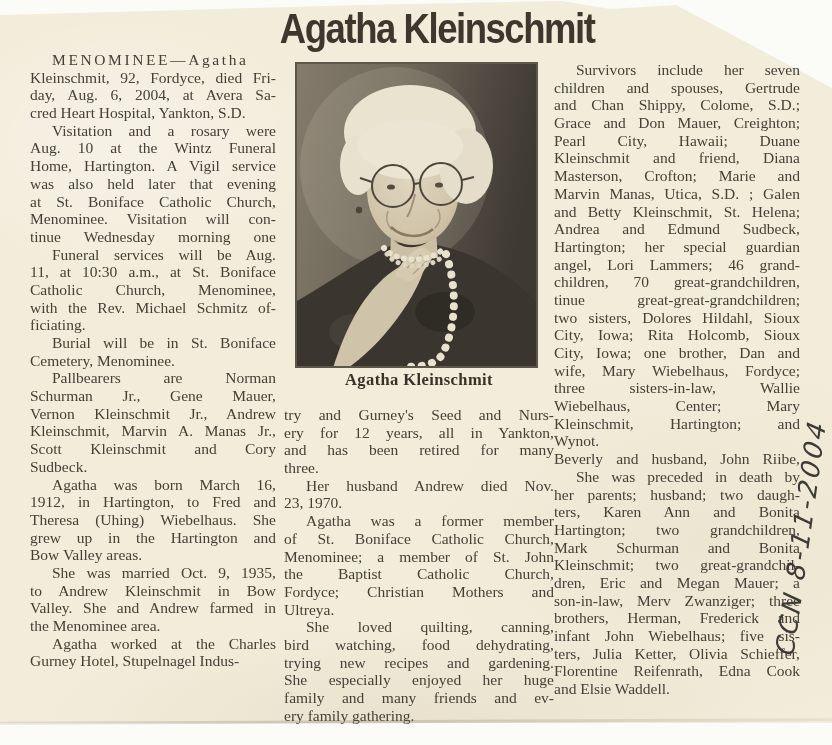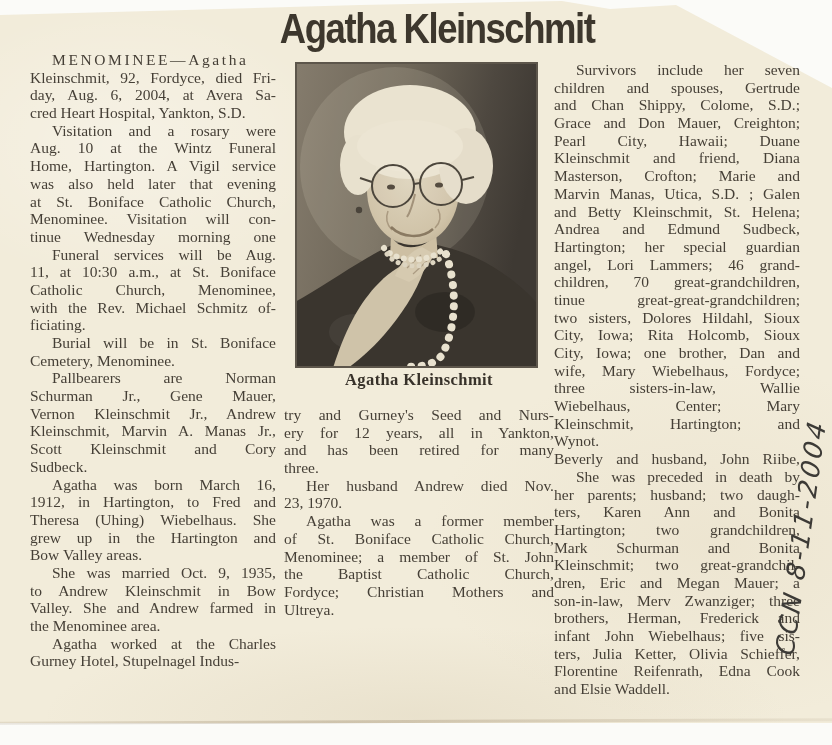--- a/index.html
+++ b/index.html
@@ -159,20 +159,28 @@
         <div class="ln last">23, 1970.</div>
       </div>
       <div class="para">
         <div class="ln ind">Agatha was a former member</div>
         <div class="ln">of St. Boniface Catholic Church,</div>
         <div class="ln">Menominee; a member of St. John</div>
         <div class="ln">the Baptist Catholic Church,</div>
         <div class="ln">Fordyce; Christian Mothers and</div>
         <div class="ln last">Ultreya.</div>
       </div>
+      <div class="para">
+        <div class="ln ind">She loved quilting, canning,</div>
+        <div class="ln">bird watching, food dehydrating,</div>
+        <div class="ln">trying new recipes and gardening.</div>
+        <div class="ln">She especially enjoyed her huge</div>
+        <div class="ln">family and many friends and ev-</div>
+        <div class="ln last">ery family gathering.</div>
+      </div>
     </div>
   <div class="col col-right">
       <div class="para">
         <div class="ln ind">Survivors include her seven</div>
         <div class="ln">children and spouses, Gertrude</div>
         <div class="ln">and Chan Shippy, Colome, S.D.;</div>
         <div class="ln">Grace and Don Mauer, Creighton;</div>
         <div class="ln">Pearl City, Hawaii; Duane</div>
         <div class="ln">Kleinschmit and friend, Diana</div>
         <div class="ln">Masterson, Crofton; Marie and</div>

